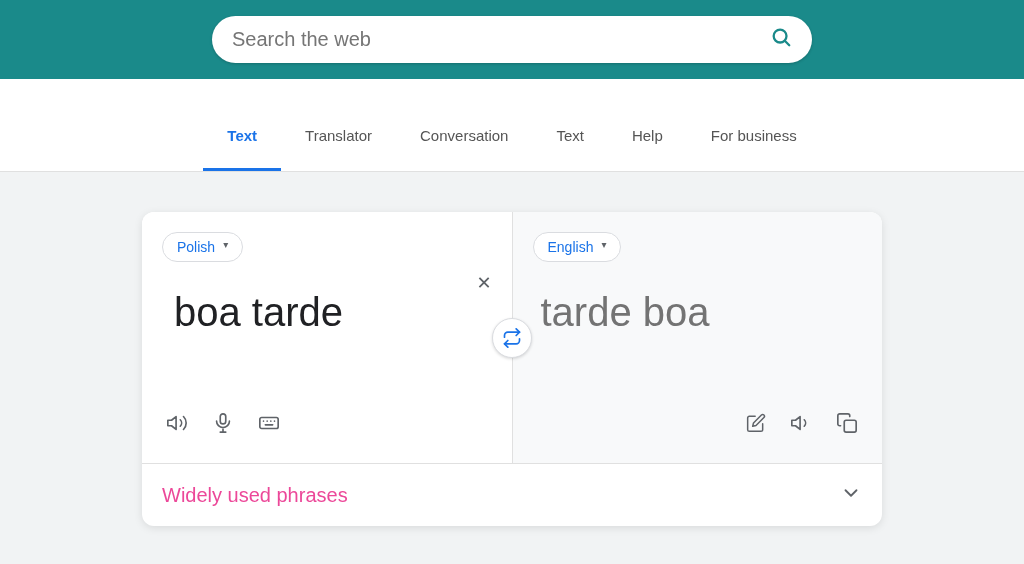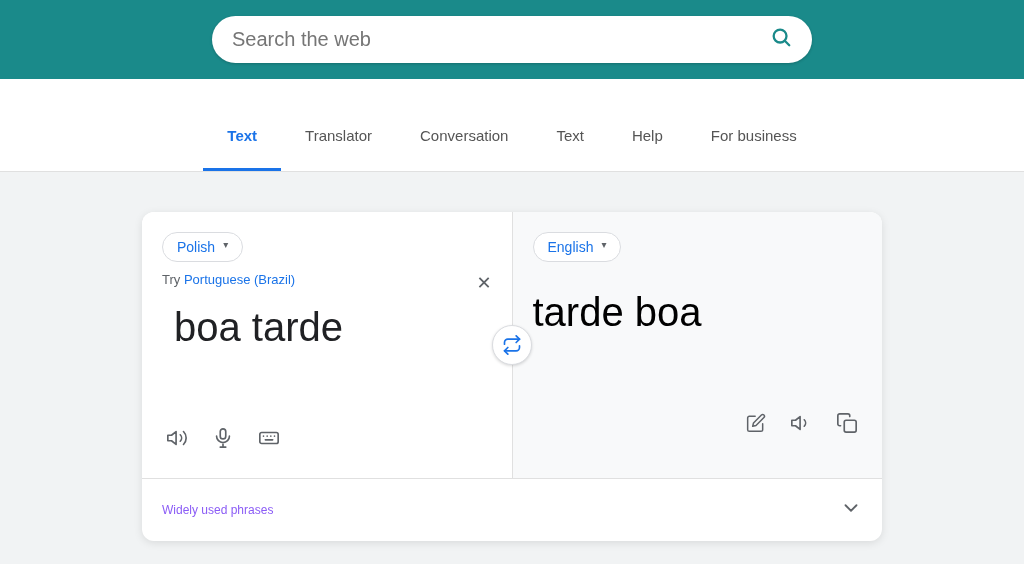--- a/index.html
+++ b/index.html
@@ -125,23 +125,23 @@
       font-size: 40px;
       font-weight: 400;
       color: #202124;
       line-height: 1.2;
       margin: 16px 12px;
       min-height: 100px;
     }
     .translation-output {
       font-size: 40px;
       font-weight: 400;
-      color: #000000;
+      color: #737373;
       line-height: 1.2;
-      margin: 16px 0;
+      margin: 16px 8px;
       min-height: 100px;
     }
 
     
     .clear-btn {
       position: absolute;
       top: 60px;
       right: 20px;
       background: none;
       border: none;
@@ -199,22 +199,22 @@
 
     
     .phrases-row {
       display: flex;
       justify-content: space-between;
       align-items: center;
       padding: 18px 20px;
       cursor: pointer;
     }
     .phrases-text {
-      font-size: 12px;
-      color: #8b5cf6;
+      font-size: 20px;
+      color: #ec4899;
     }
     .phrases-chevron {
       font-size: 16px;
       color: #5f6368;
     }
   </style>
 </head>
 <body>
 
 <div class="header">
@@ -241,24 +241,20 @@
 <div class="main">
   <div class="translator-card">
 
     <div class="panels">
 
       <div class="panel panel-left">
         <div class="lang-selector">
           <span>Polish</span>
           <span class="chevron">▾</span>
         </div>
-        <div class="suggest-text">
-          <span>Try</span>
-          <a class="suggest-link">Portuguese (Brazil)</a>
-        </div>
         <button class="clear-btn">✕</button>
         <div class="translation-input">boa tarde</div>
         <div class="icons-row">
           <button class="icon-btn">
             <svg width="22" height="22" viewBox="0 0 24 24" fill="none" stroke="#5f6368" stroke-width="1.8" stroke-linecap="round" stroke-linejoin="round">
               <polygon points="11 5 6 9 2 9 2 15 6 15 11 19 11 5"></polygon>
               <path d="M15.54 8.46a5 5 0 0 1 0 7.07"></path>
               <path d="M19.07 4.93a10 10 0 0 1 0 14.14"></path>
             </svg>
           </button>

